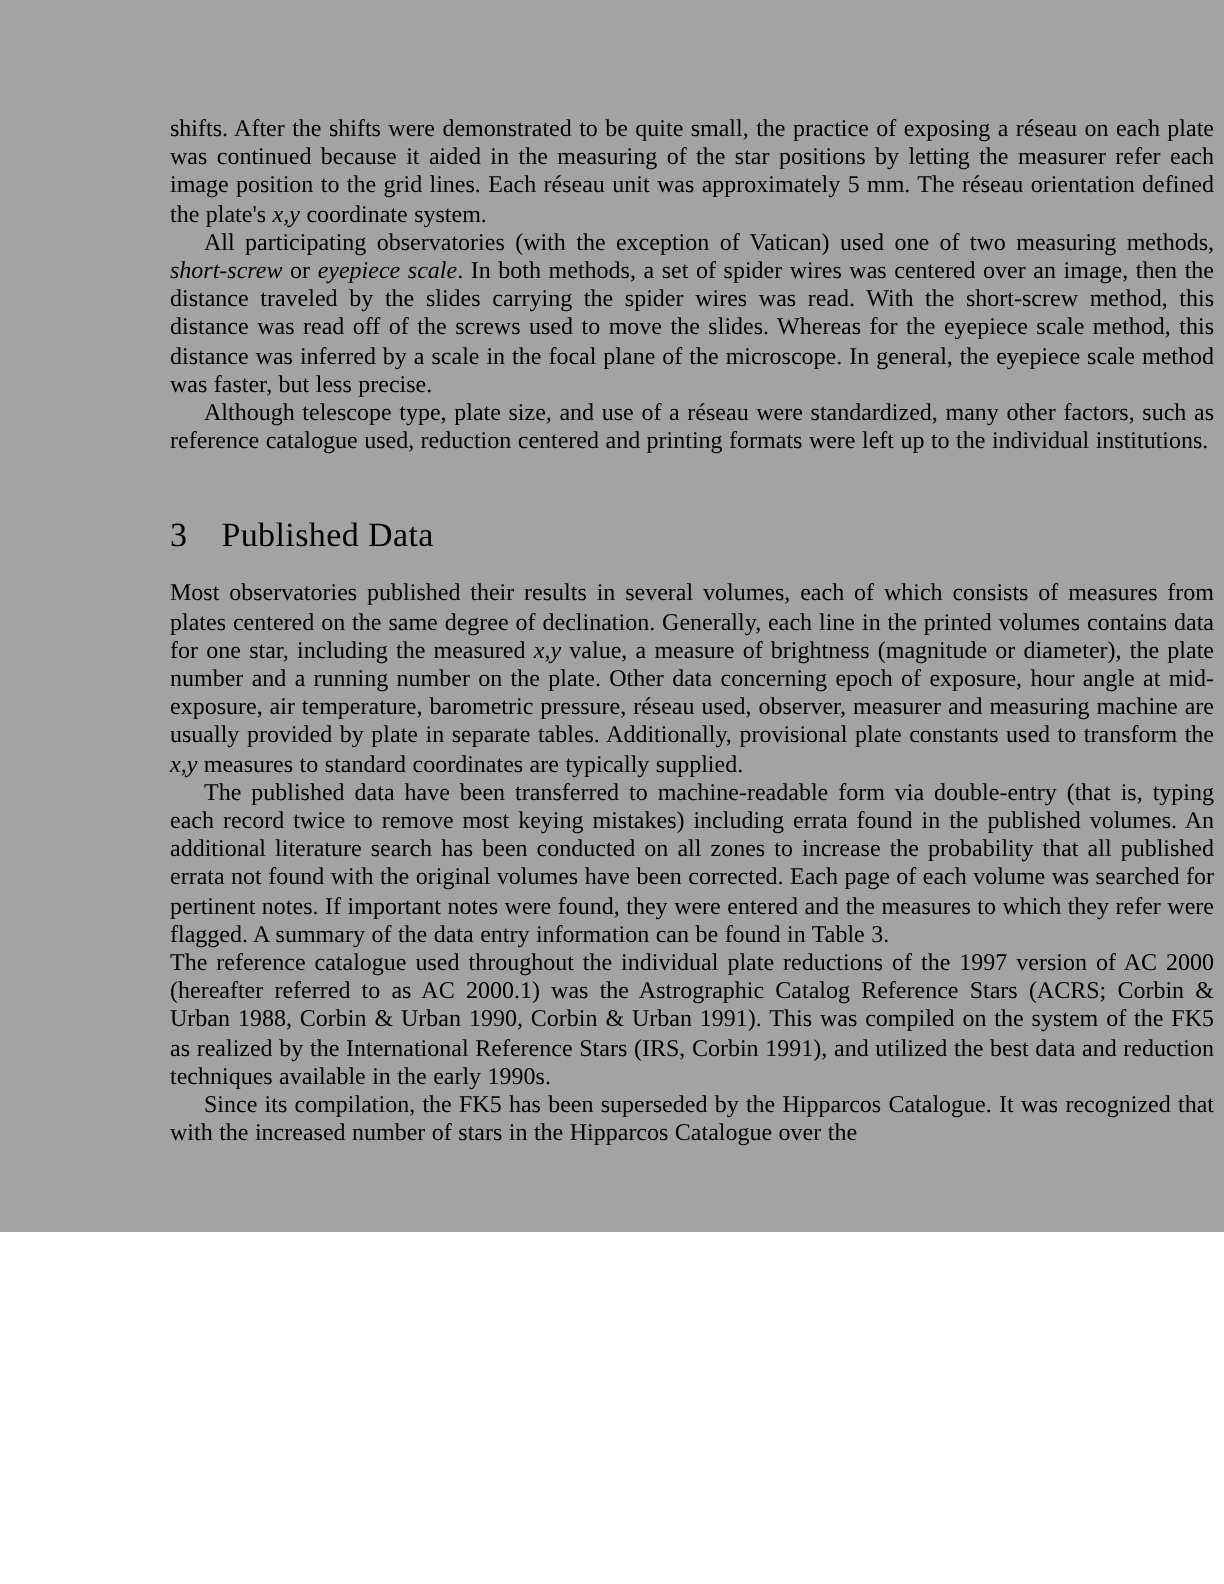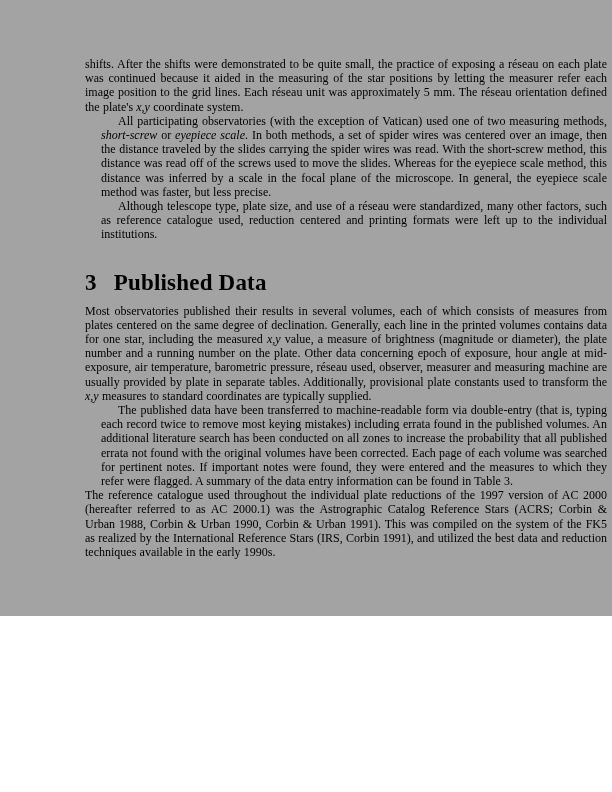--- a/index.html
+++ b/index.html
@@ -25,26 +25,25 @@
   }
   .para {
     font-size: 12px;
     line-height: 14.2px;
     text-align: justify;
     margin: 0;
     word-spacing: 0.02em;
   }
   .para.indent {
     text-indent: 17px;
-    margin-left: 16px;
   }
   .sec-heading {
-    font-size: 23px;
+    font-size: 17px;
     line-height: 21px;
-    font-weight: 700;
+    font-weight: 400;
     margin: 30px 0 11px 0;
     letter-spacing: 0.2px;
   }
   .sec-num {
     display: inline-block;
     margin-right: 17px;
   }
   .it {
     font-style: italic;
   }
@@ -63,15 +62,16 @@
 
 <div class="page">
   <main class="textblock">
       <p class="para"><span class="">shifts. After the shifts were demonstrated to be quite small, the practice of exposing a réseau on each plate was continued because it aided in the measuring of the star positions by letting the measurer refer each image position to the grid lines. Each réseau unit was approximately 5 mm. The réseau orientation defined the plate's </span><span class="it">x,y</span><span class=""> coordinate system.</span></p>
       <p class="para indent"><span class="">All participating observatories (with the exception of Vatican) used one of two measuring methods, </span><span class="it">short-screw</span><span class=""> or </span><span class="it">eyepiece scale</span><span class="">. In both methods, a set of spider wires was centered over an image, then the distance traveled by the slides carrying the spider wires was read. With the short-screw method, this distance was read off of the screws used to move the slides. Whereas for the eyepiece scale method, this distance was inferred by a scale in the focal plane of the microscope. In general, the eyepiece scale method was faster, but less precise.</span></p>
       <p class="para indent"><span class="">Although telescope type, plate size, and use of a réseau were standardized, many other factors, such as reference catalogue used, reduction centered and printing formats were left up to the individual institutions.</span></p>
       <div class="sec-heading"><span class="sec-num">3</span><span>Published Data</span></div>
       <p class="para"><span class="">Most observatories published their results in several volumes, each of which consists of measures from plates centered on the same degree of declination. Generally, each line in the printed volumes contains data for one star, including the measured </span><span class="it">x,y</span><span class=""> value, a measure of brightness (magnitude or diameter), the plate number and a running number on the plate. Other data concerning epoch of exposure, hour angle at mid-exposure, air temperature, barometric pressure, réseau used, observer, measurer and measuring machine are usually provided by plate in separate tables. Additionally, provisional plate constants used to transform the </span><span class="it">x,y</span><span class=""> measures to standard coordinates are typically supplied.</span></p>
       <p class="para indent"><span class="">The published data have been transferred to machine-readable form via double-entry (that is, typing each record twice to remove most keying mistakes) including errata found in the published volumes. An additional literature search has been conducted on all zones to increase the probability that all published errata not found with the original volumes have been corrected. Each page of each volume was searched for pertinent notes. If important notes were found, they were entered and the measures to which they refer were flagged. A summary of the data entry information can be found in Table 3.</span></p>
       <p class="para"><span class="">The reference catalogue used throughout the individual plate reductions of the 1997 version of AC 2000 (hereafter referred to as AC 2000.1) was the Astrographic Catalog Reference Stars (ACRS; Corbin &amp; Urban 1988, Corbin &amp; Urban 1990, Corbin &amp; Urban 1991). This was compiled on the system of the FK5 as realized by the International Reference Stars (IRS, Corbin 1991), and utilized the best data and reduction techniques available in the early 1990s.</span></p>
+      <p class="para indent"><span class="">Since its compilation, the FK5 has been superseded by the Hipparcos Catalogue. It was recognized that with the increased number of stars in the Hipparcos Catalogue over the</span></p>
     </main>
   <footer class="pageno">6</footer>
 </div>
 
 </body></html>

